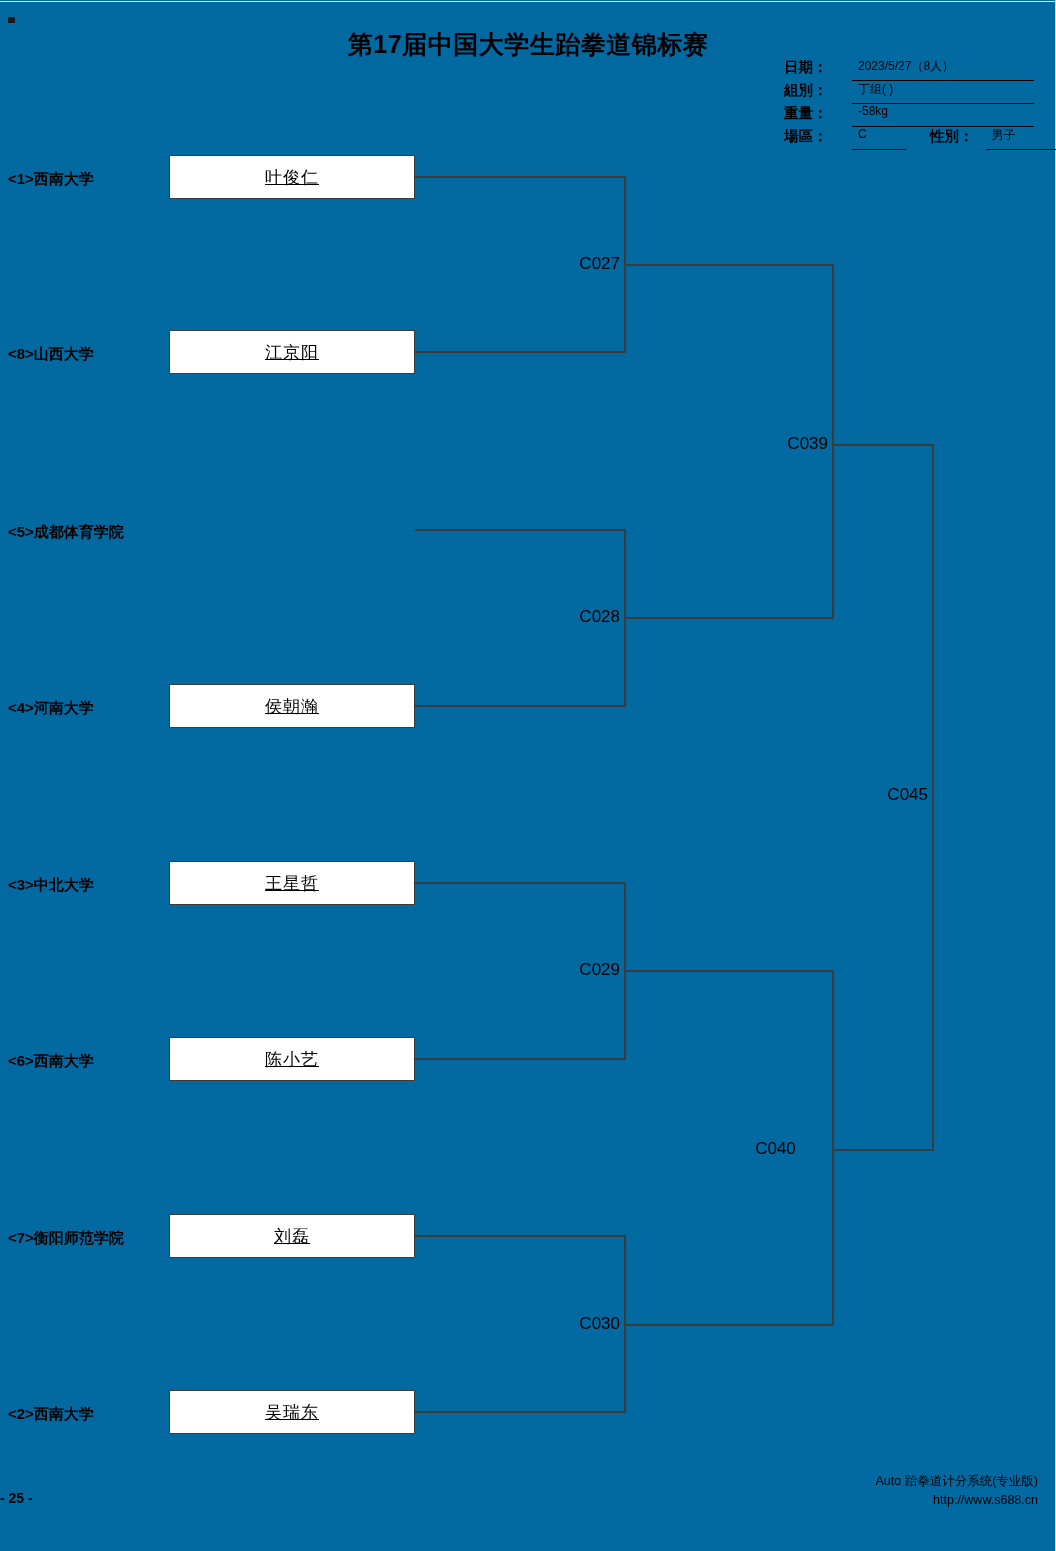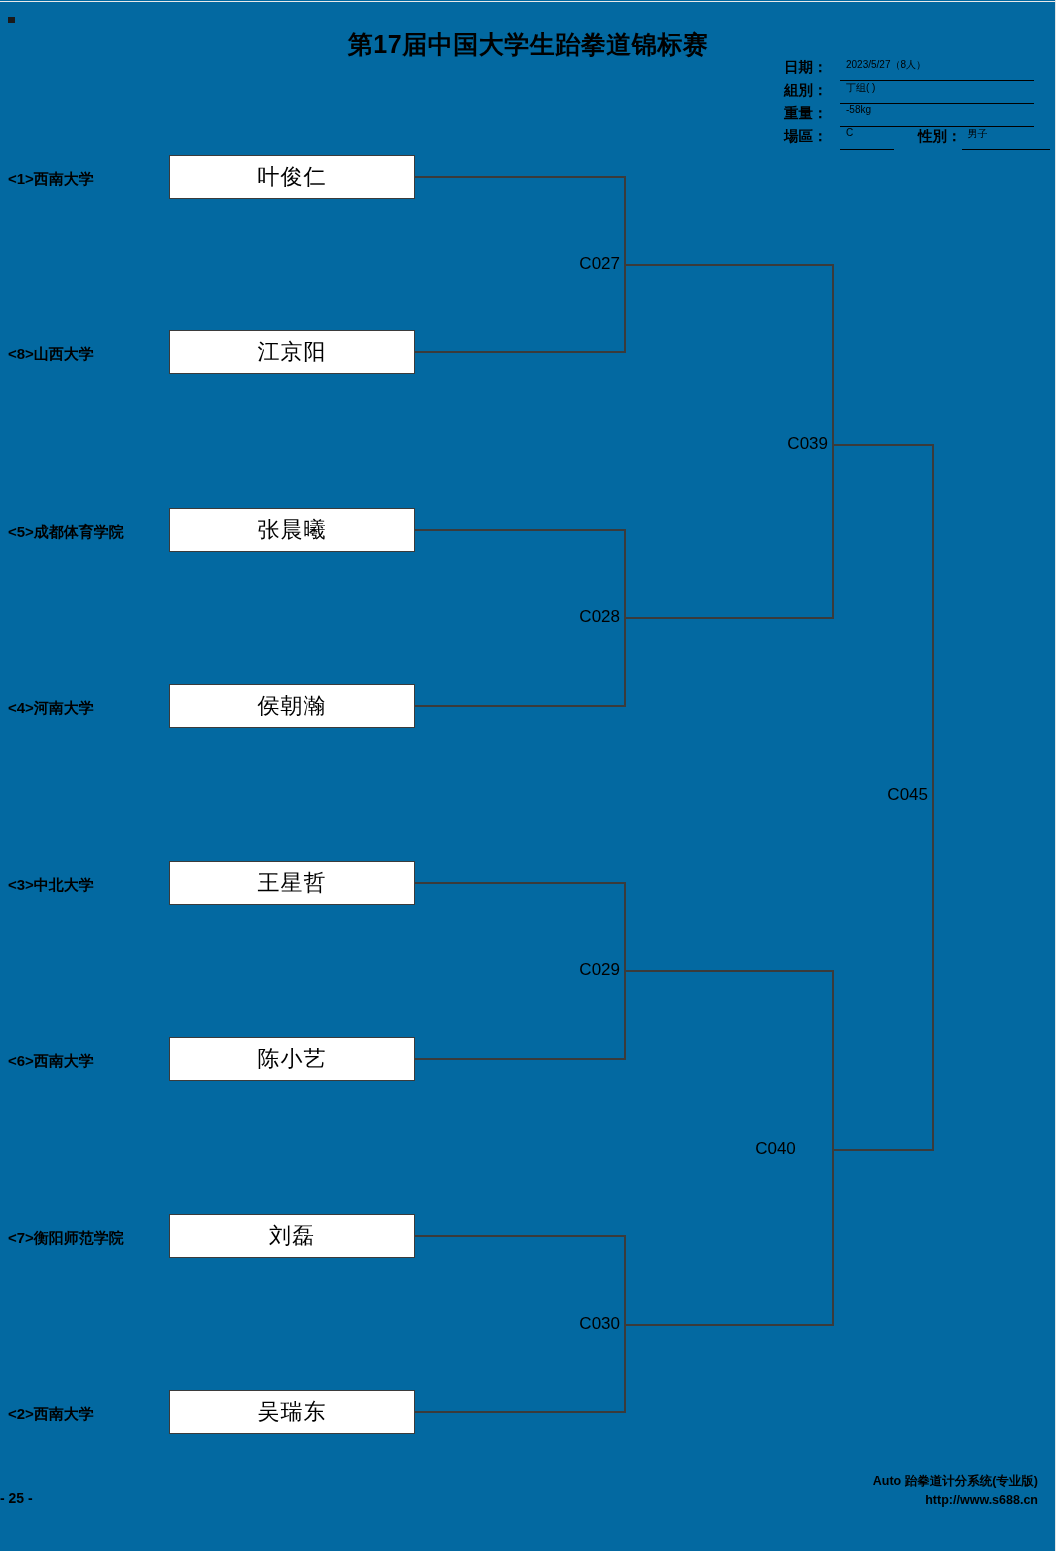--- a/index.html
+++ b/index.html
@@ -70,23 +70,24 @@
     flex: 0 0 56px;
     text-align: left;
     padding-bottom: 2px;
     white-space: nowrap;
   }
   .info-value {
     flex: 1 1 auto;
     border-bottom: 1.2px solid #000;
     padding: 0 0 2px 6px;
     font-weight: normal;
-    font-size: 10px;
+    font-size: 12px;
     white-space: nowrap;
     min-height: 18px;
+    margin-left: 12px;
   }
   .info-value.small-a { flex: 0 0 48px; }
   .info-label.inline-l {
     width: auto;
     flex: 0 0 auto;
     padding-left: 24px;
   }
   .info-value.small-b { flex: 0 0 82px; }
 
   
@@ -111,22 +112,23 @@
     position: absolute;
     left: 169px;
     width: 246px;
     height: 44px;
     border: 1.4px solid #3b3b3b;
     box-sizing: border-box;
     background: #ffffff;
     display: flex;
     align-items: center;
     justify-content: center;
-    font-size: 22px;
+    font-size: 17px;
     letter-spacing: 1px;
+    text-decoration: underline;
   }
 
   .match-code {
     position: absolute;
     font-size: 17px;
     white-space: nowrap;
     text-align: right;
   }
 
   
@@ -138,21 +140,21 @@
     text-align: left;
     font-size: 14px;
     font-weight: bold;
   }
   .brand {
     position: absolute;
     right: 18px;
     top: 1472px;
     text-align: right;
     font-size: 12.5px;
-    font-weight: bold;
+    font-weight: normal;
     line-height: 1.55;
   }
 </style>
 </head>
 <body>
 
 <div id="page">
 
   <div class="edge-top"></div>
   <div class="edge-right"></div>
@@ -208,23 +210,20 @@
   <div class="seed-label" style="top:1052px">&lt;6&gt;西南大学</div>
   <div class="seed-label" style="top:1229px">&lt;7&gt;衡阳师范学院</div>
   <div class="seed-label" style="top:1405px">&lt;2&gt;西南大学</div>
 
   <div class="name-box" style="top:155px">
       <span>叶俊仁</span>
     </div>
   <div class="name-box" style="top:330px">
       <span>江京阳</span>
     </div>
-  <div class="name-box" style="top:508px">
-      <span>张晨曦</span>
-    </div>
   <div class="name-box" style="top:861px">
       <span>王星哲</span>
     </div>
   <div class="name-box" style="top:684px">
       <span>侯朝瀚</span>
     </div>
   <div class="name-box" style="top:1037px">
       <span>陈小艺</span>
     </div>
   <div class="name-box" style="top:1214px">

